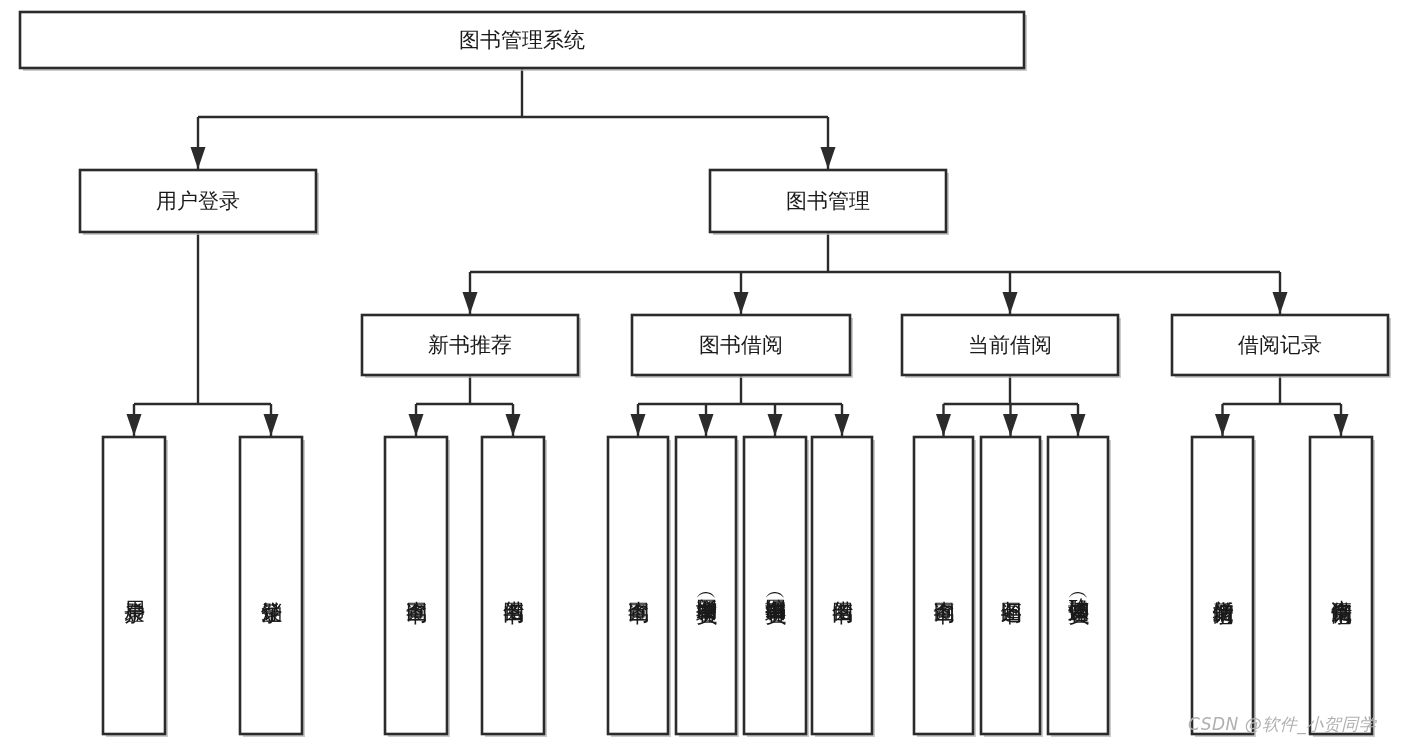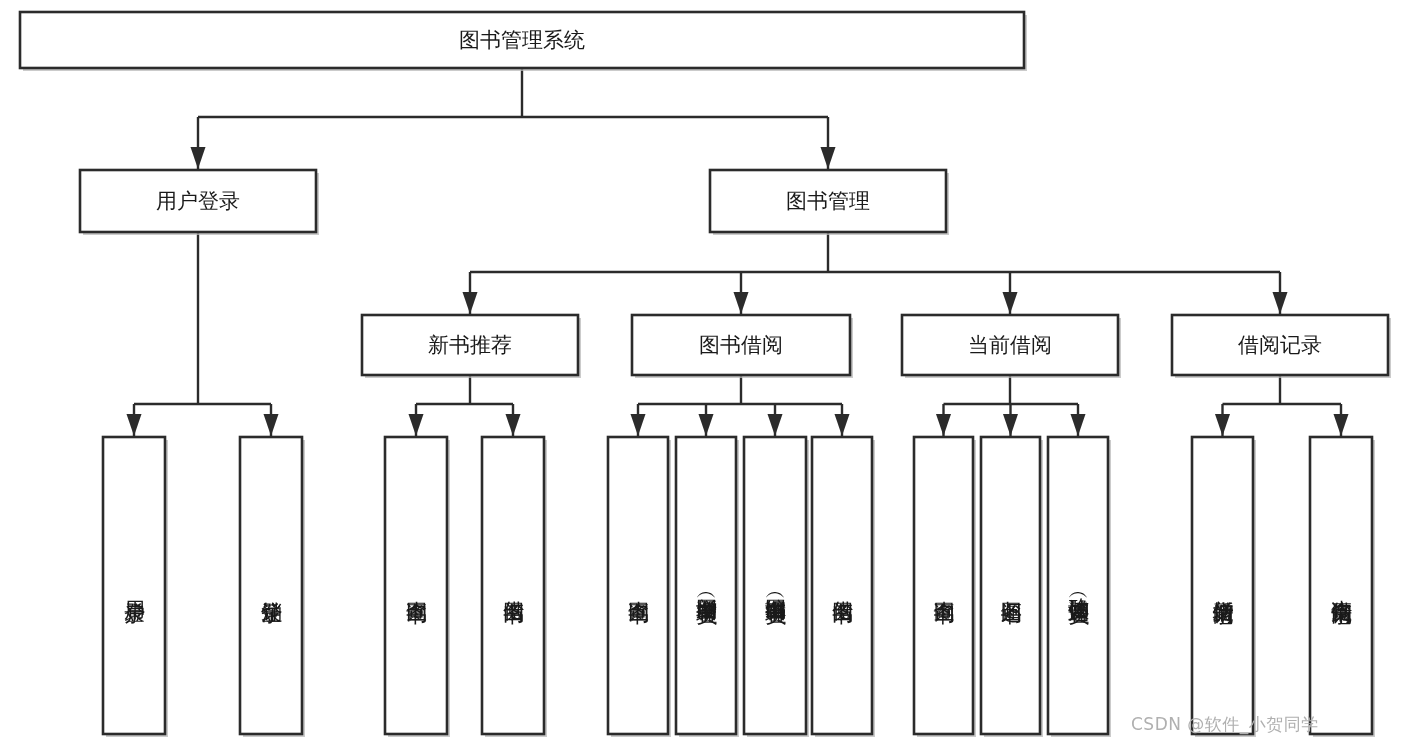--- a/index.html
+++ b/index.html
@@ -66,23 +66,24 @@
     white-space: nowrap;
     text-align: center;
     pointer-events: none;
   }
   .watermark {
     position: absolute;
     font-family: "DejaVu Sans", "Liberation Sans", sans-serif;
     font-size: 17px;
     color: #b0b0b0;
     white-space: nowrap;
-    left: 1131px;
+    left: 1188px;
     top: 713px;
     letter-spacing: 0.5px;
+    font-style: italic;
   }
 </style>
 </head>
 <body>
 
 <div id="diagram-root">
   <svg id="diagram-canvas" viewBox="0 0 1405 747" xmlns="http://www.w3.org/2000/svg">
     <g id="edge-layer">
         <g>
           <line x1="522" y1="68" x2="522" y2="117" class="connector"></line>

